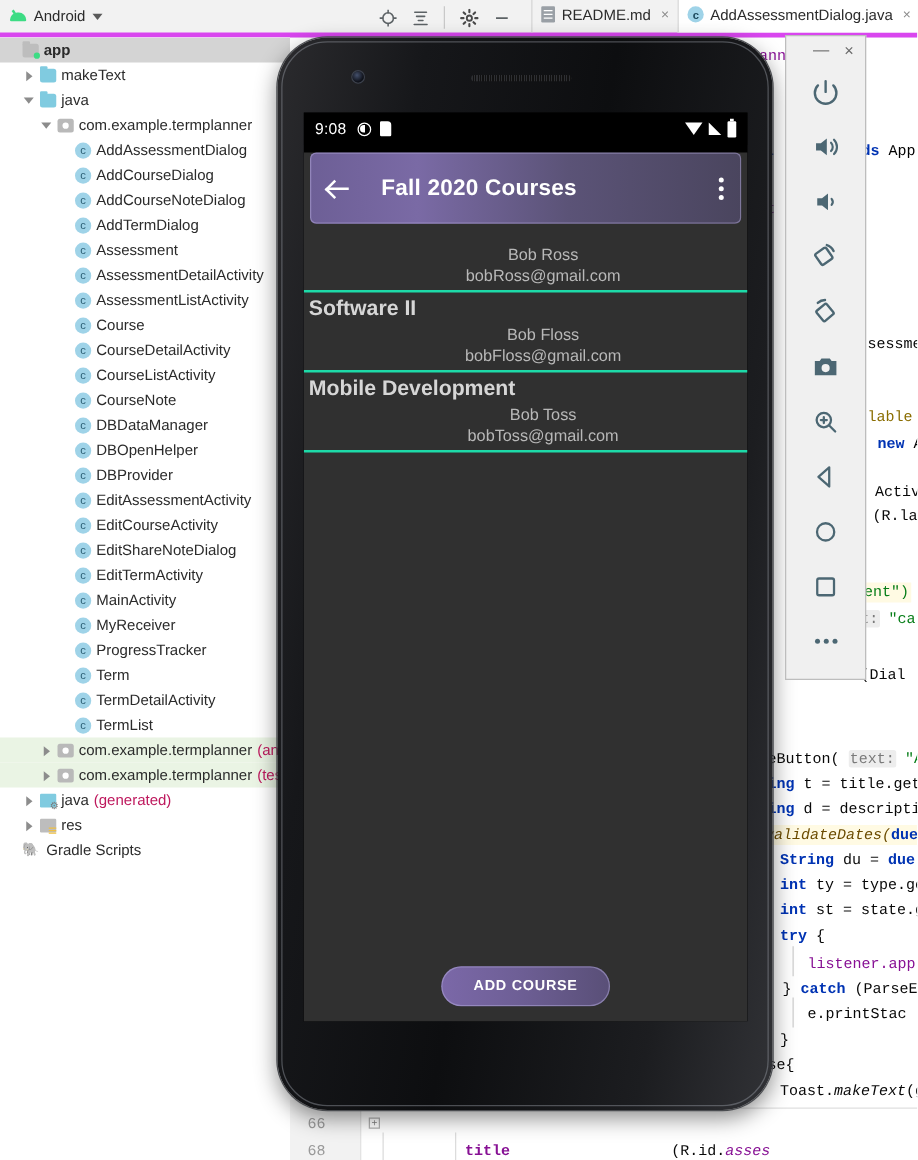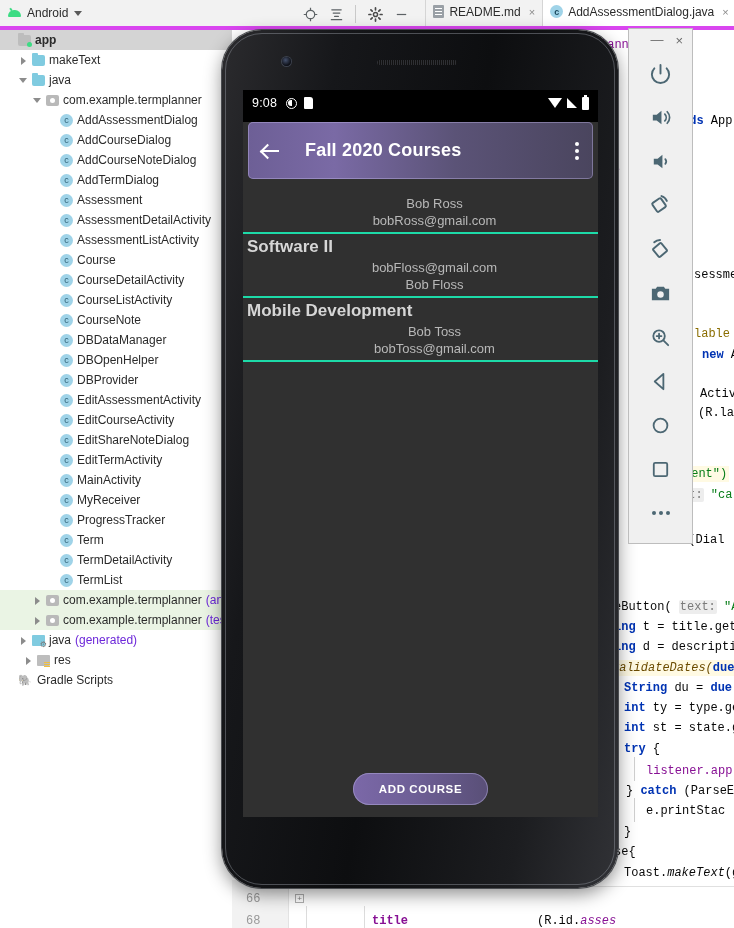--- a/index.html
+++ b/index.html
@@ -78,21 +78,21 @@
   .pkg { width:13px; height:11px; background:#b9b9b9; border-radius:2px; position:relative; flex:0 0 13px; }
   .pkg::after{content:"";position:absolute;left:4px;top:3px;width:5px;height:5px;border-radius:50%;background:#fff;}
   .cls { width:13px; height:13px; border-radius:50%; background:#9fd3e8; color:#2c5f75; font-size:9px;
          display:flex;align-items:center;justify-content:center;flex:0 0 13px; }
   .gen { width:13px; height:11px; background:#80cbe0; border-radius:1px; position:relative; flex:0 0 13px;}
   .gen::after{content:"\2699";position:absolute;right:-2px;bottom:-3px;font-size:8px;color:#7a7a7a;}
   .resf { width:13px; height:11px; background:#bdbdbd; border-radius:1px; position:relative; flex:0 0 13px;}
   .resf::after{content:"";position:absolute;right:0px;bottom:1px;width:6px;height:1px;background:#f0c040;box-shadow:0 -2px 0 #f0c040, 0 2px 0 #f0c040;}
   .gradle-ic{ width:15px;height:11px;flex:0 0 15px;color:#4a4a4a;font-size:11px;line-height:11px;}
   .tlabel { margin-left:4px; }
-  .tdim { color:#6d28d9; }
+  .tdim { color:#be185d; }
 
   
   .editor {
     position:absolute; left:232px; top:30px; width:502px; height:868px;
     background:#ffffff; overflow:hidden;
     font-family:"Liberation Mono", monospace; font-size:12px; color:#080808;
     white-space:pre;
   }
   .code-line { position:absolute; left:0; white-space:pre; }
   .kw{color:#0033b3;font-weight:bold;}
@@ -460,21 +460,21 @@
         <span class="pkg" style="margin-left: 3px;"></span>
         <span class="tlabel">com.example.termplanner</span>
         <span class="tlabel tdim">(tes</span>
       </div>
       <div class="trow" style="padding-left: 18px;">
         <span class="arrow r"></span>
         <span class="gen" style="margin-left: 3px;"></span>
         <span class="tlabel">java</span>
         <span class="tlabel tdim">(generated)</span>
       </div>
-      <div class="trow" style="padding-left: 23px;">
+      <div class="trow" style="padding-left: 18px;">
         <span class="arrow r"></span>
         <span class="resf" style="margin-left: 3px;"></span>
         <span class="tlabel">res</span>
       </div>
       <div class="trow" style="padding-left: 4px;">
         <span class="arrow"></span>
         <span class="gradle-ic" style="margin-left: 3px;">🐘</span>
         <span class="tlabel">Gradle Scripts</span>
       </div>
     </div>
@@ -511,22 +511,22 @@
         </div>
 
         <div class="list" id="course-list">
             <div class="course">
               <div class="c-sub">Bob Ross</div>
               <div class="c-sub">bobRoss@gmail.com</div>
               <div class="c-rule" style="background: rgb(29, 218, 168);"></div>
             </div>
             <div class="course">
               <div class="c-title">Software II</div>
+              <div class="c-sub">Bob Floss</div>
               <div class="c-sub">bobFloss@gmail.com</div>
-              <div class="c-sub">Bob Floss</div>
               <div class="c-rule" style="background: rgb(29, 218, 168);"></div>
             </div>
             <div class="course">
               <div class="c-title">Mobile Development</div>
               <div class="c-sub">Bob Toss</div>
               <div class="c-sub">bobToss@gmail.com</div>
               <div class="c-rule" style="background: rgb(29, 218, 168);"></div>
             </div>
           </div>
 

